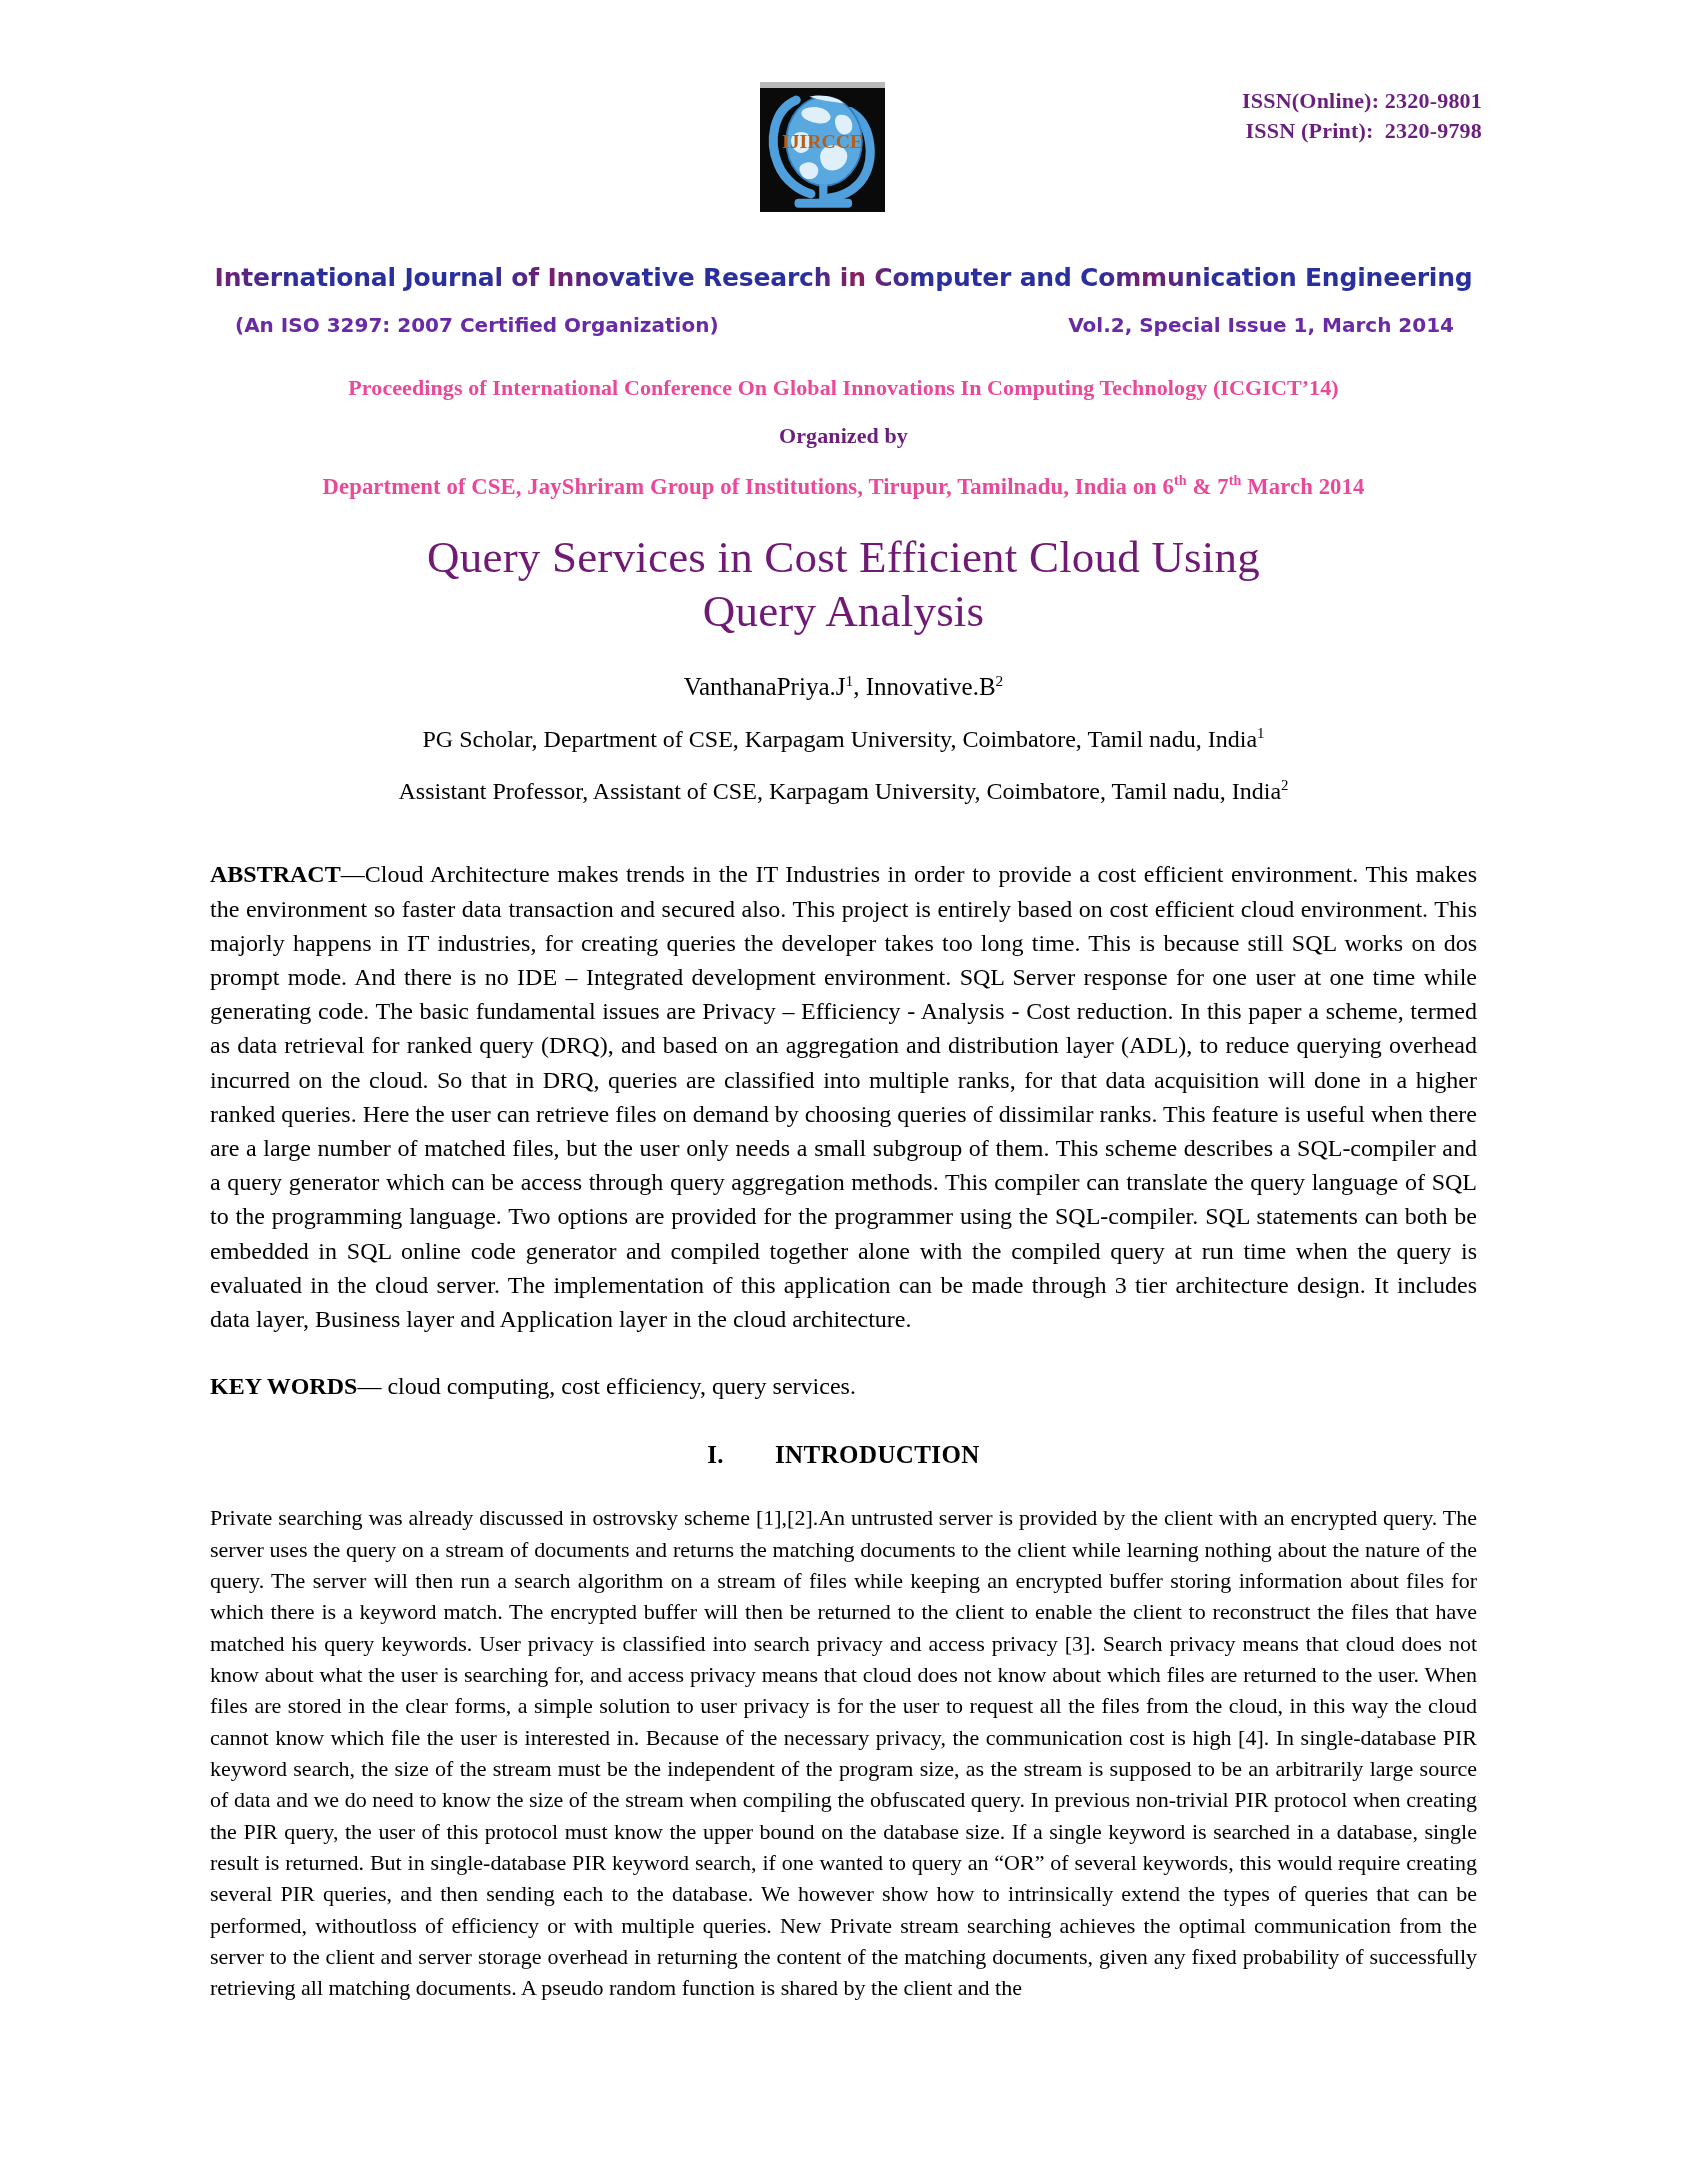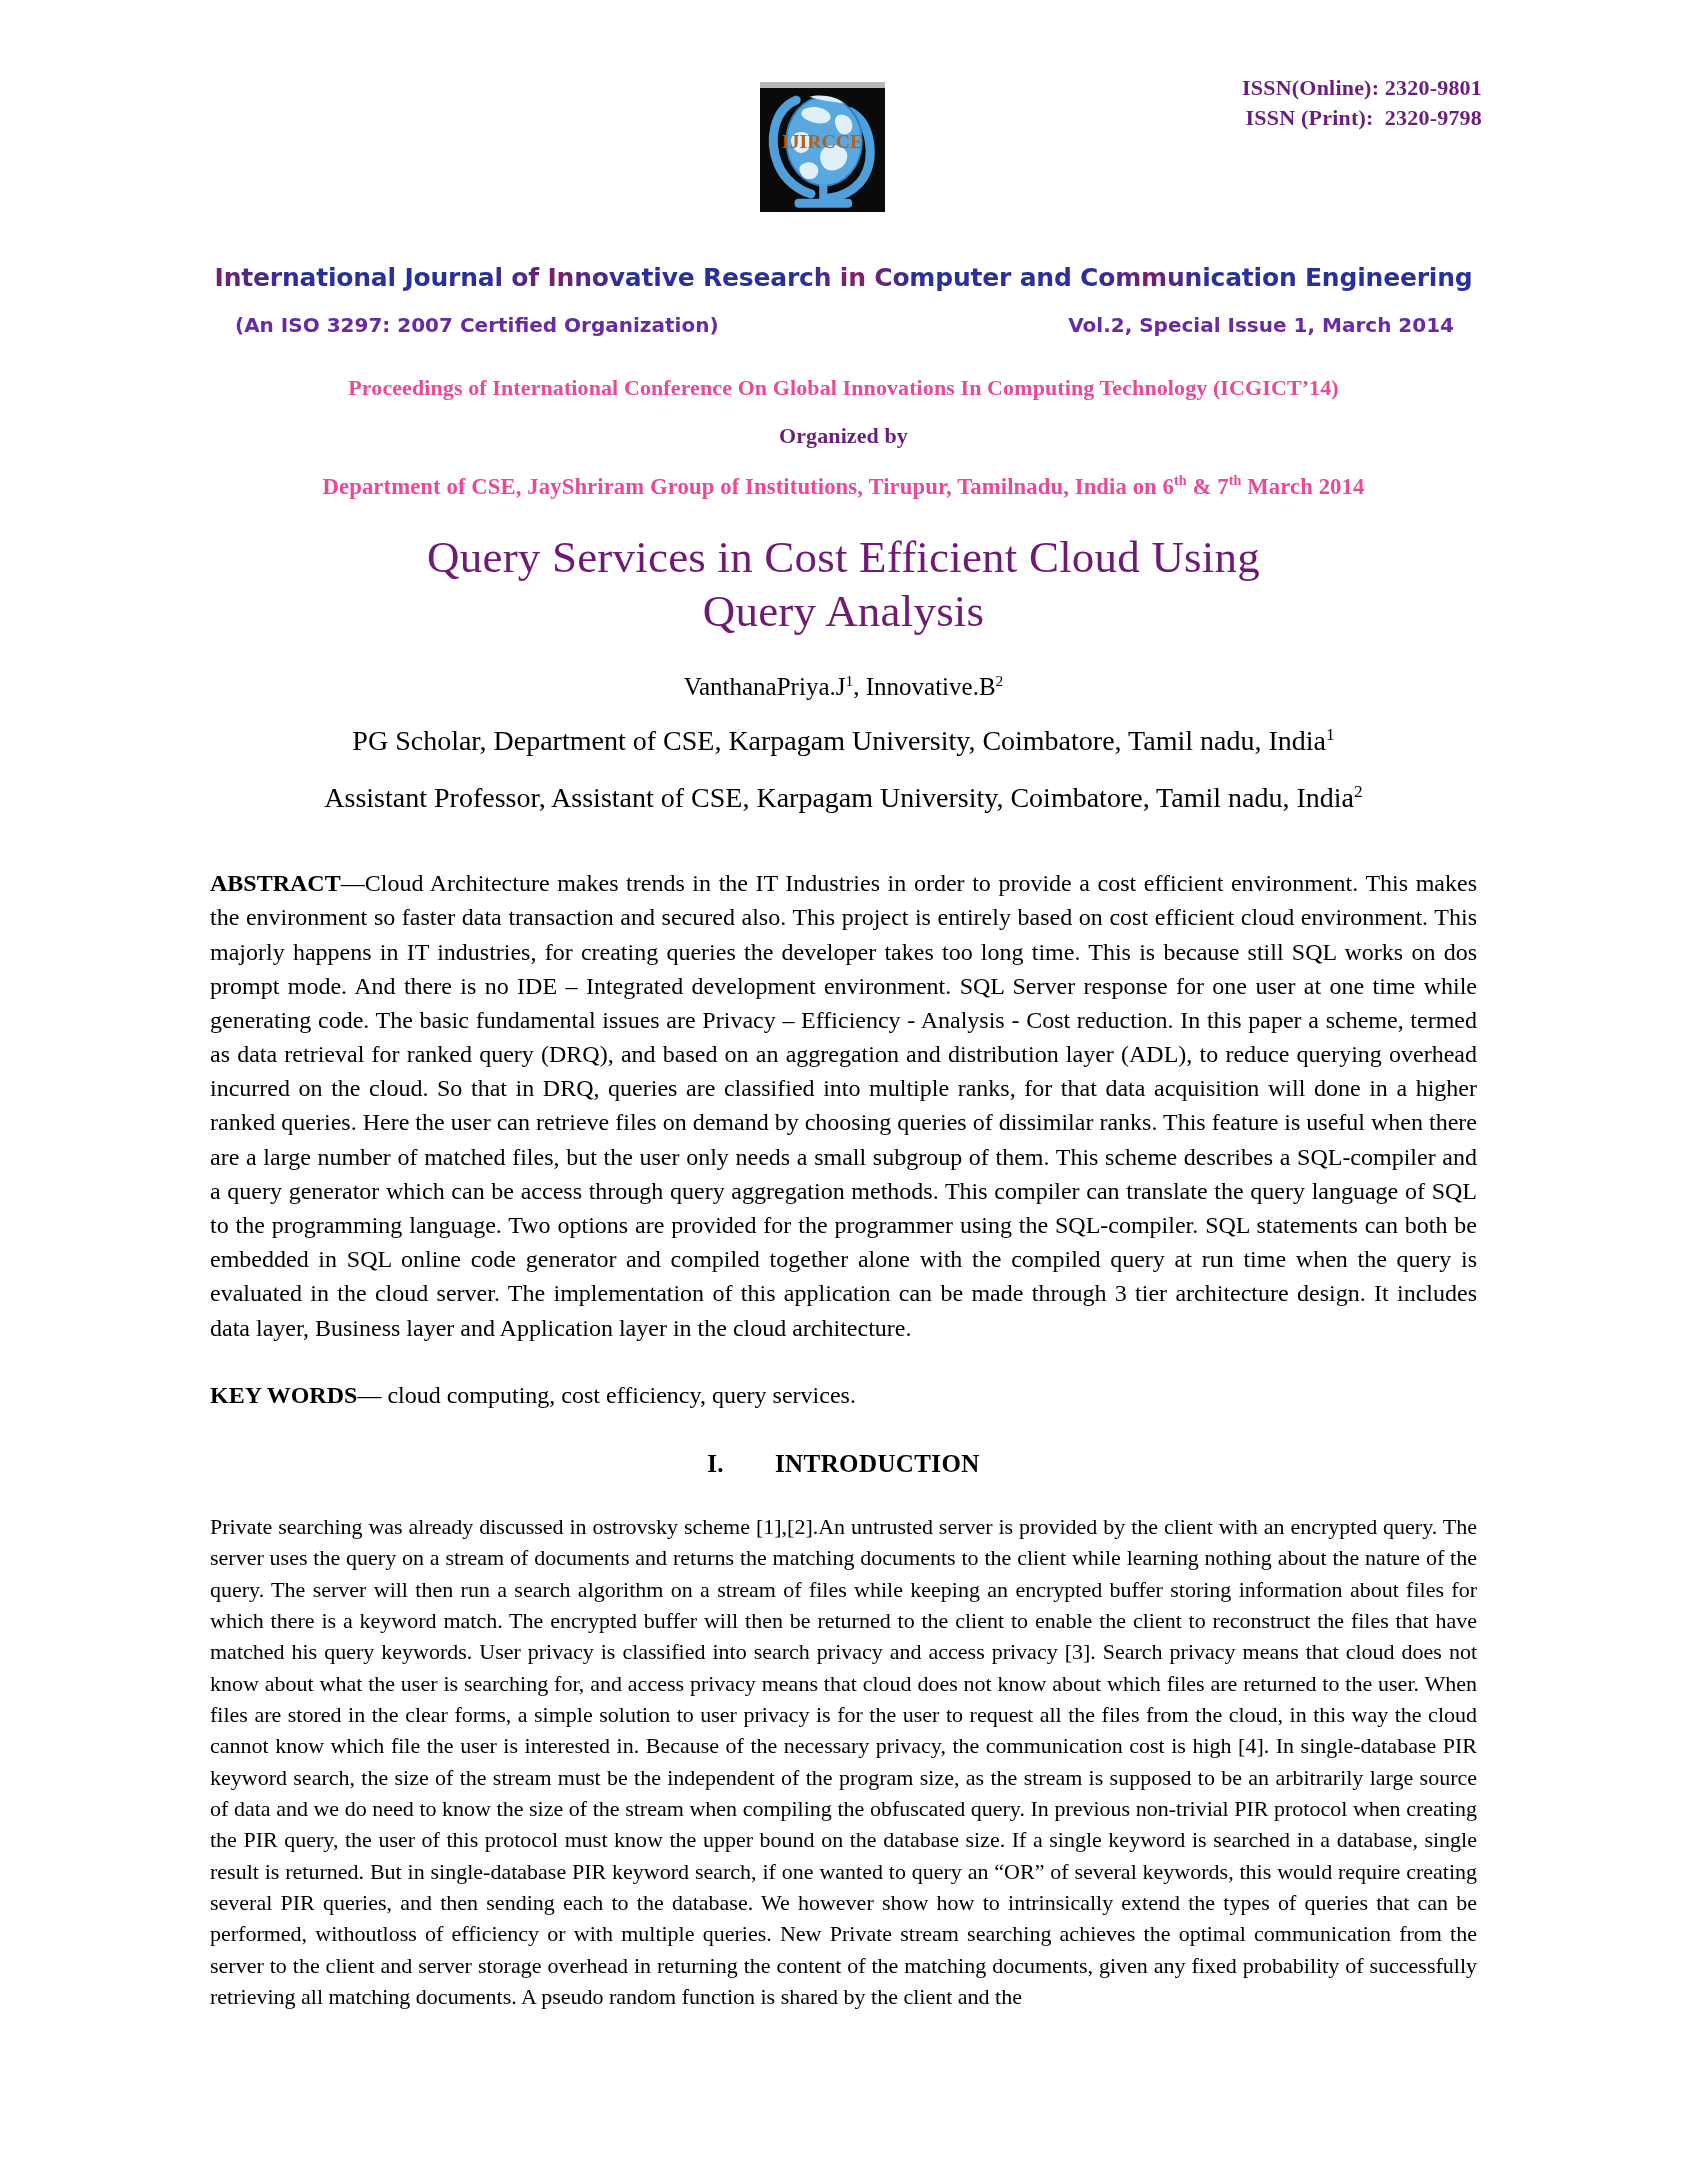--- a/index.html
+++ b/index.html
@@ -45,21 +45,21 @@
   }
   .logo-box .topbar {
     position: absolute;
     left: 0; top: 0;
     width: 125px; height: 5.8px;
     background: #b9b9b9;
   }
   .issn-block {
     position: absolute;
     right: -5px;
-    top: 73px;
+    top: 86px;
     text-align: right;
     line-height: 1.38;
   }
   .issn-line {
     font-family: "Liberation Serif", "DejaVu Serif", serif;
     font-weight: bold;
     font-size: 22px;
     color: #6b1e7e;
     letter-spacing: 0.2px;
     white-space: pre;
@@ -140,21 +140,21 @@
   
   .authors {
     margin-top: 35px;
     text-align: center;
     font-size: 25px;
     line-height: 1.0;
   }
   .authors sup { font-size: 0.62em; vertical-align: super; }
   .affil {
     text-align: center;
-    font-size: 28px;
+    font-size: 24px;
     margin-top: 27px;
     line-height: 1.0;
   }
   .affil sup { font-size: 0.62em; vertical-align: super; }
 
   
   .abstract {
     margin-top: 54px;
     text-align: justify;
     text-justify: inter-word;

